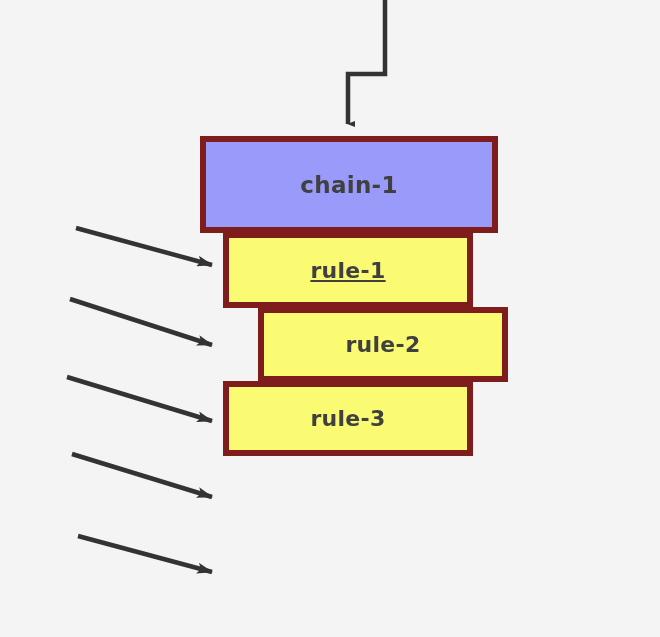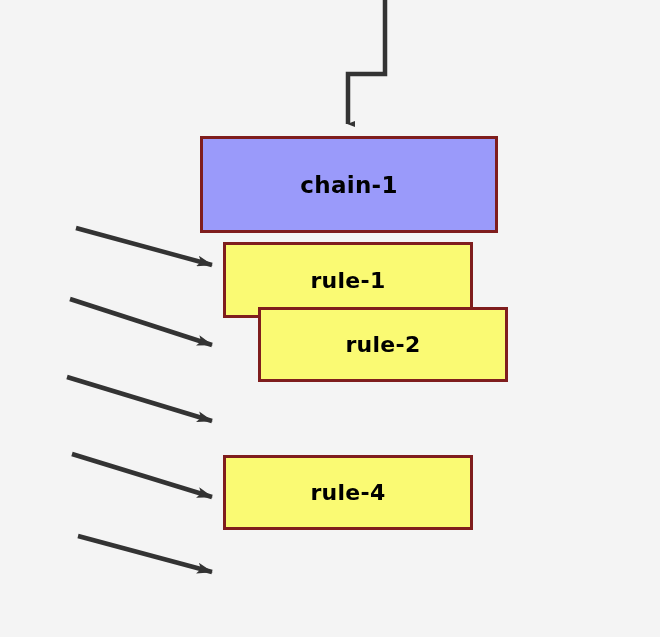--- a/index.html
+++ b/index.html
@@ -21,45 +21,45 @@
   .svg-layer {
     position: absolute;
     top: 0;
     left: 0;
     width: 660px;
     height: 637px;
   }
   .box {
     position: absolute;
     box-sizing: border-box;
-    border: 3px solid #7f1d1d;
+    border: 6px solid #7f1d1d;
     display: flex;
     align-items: center;
     justify-content: center;
     font-weight: bold;
-    color: #000000;
+    color: #404040;
     letter-spacing: 0.3px;
   }
   .chain-box {
     left: 200px;
     top: 136px;
     width: 298px;
     height: 97px;
     background: #9a9afa;
     font-size: 23px;
     z-index: 3;
   }
   .rule-box {
     left: 223px;
     width: 250px;
     background: #fafa73;
     font-size: 22px;
     z-index: 2;
   }
-  .rule-0 { top: 242px;  height: 76px; }
+  .rule-0 { top: 232px;  height: 76px; text-decoration: underline; }
   .rule-1 { top: 307px;  height: 75px; margin-left: 35px; }
   .rule-2 { top: 381px;  height: 75px; }
   .rule-3 { top: 455px;  height: 75px; }
   .rule-4 { top: 529px;  height: 88px; }
 </style>
 </head>
 <body>
 
 <div id="diagram">
 
@@ -79,15 +79,15 @@
     <line x1="70" y1="299" x2="212" y2="345" stroke="#333333" stroke-width="4.5" marker-end="url(#arrowhead-slant)"></line>
     <line x1="67" y1="377" x2="212" y2="421" stroke="#333333" stroke-width="4.5" marker-end="url(#arrowhead-slant)"></line>
     <line x1="72" y1="454" x2="212" y2="497" stroke="#333333" stroke-width="4.5" marker-end="url(#arrowhead-slant)"></line>
     <line x1="78" y1="536" x2="212" y2="572" stroke="#333333" stroke-width="4.5" marker-end="url(#arrowhead-slant)"></line>
   </svg>
 
   <div class="box chain-box">chain-1</div>
 
   <div class="box rule-box rule-0">rule-1</div>
   <div class="box rule-box rule-1">rule-2</div>
-  <div class="box rule-box rule-3">rule-4</div>
+  <div class="box rule-box rule-2">rule-3</div>
 
 </div>
 
 </body></html>

